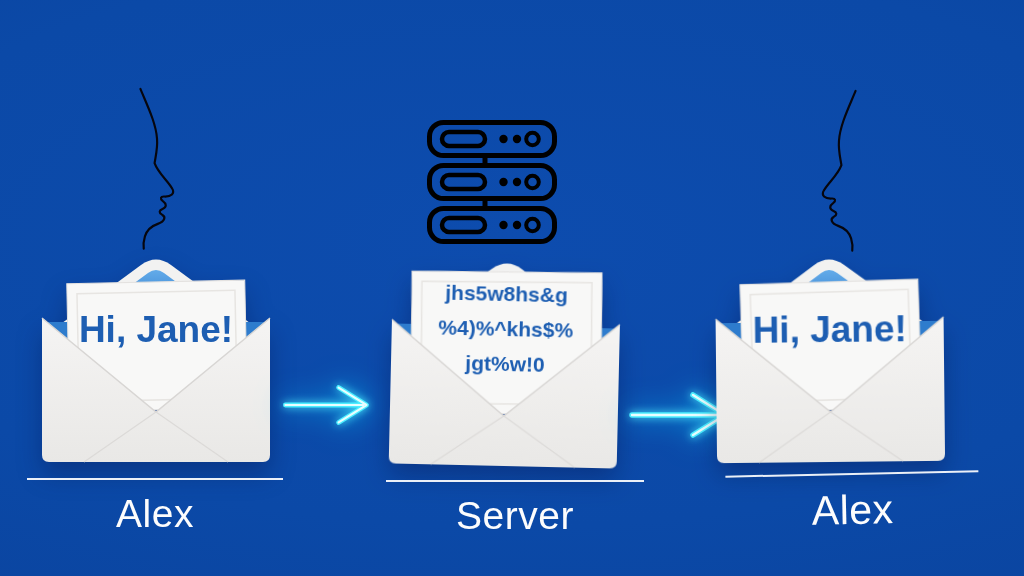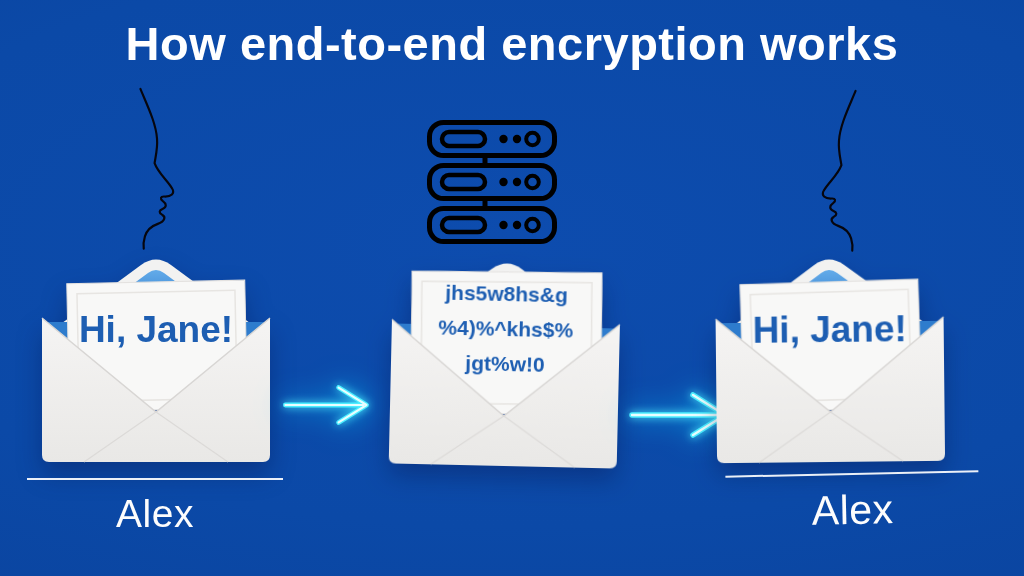--- a/index.html
+++ b/index.html
@@ -57,21 +57,20 @@
   .lg-left{left:27px;top:478px;width:256px;}
   .lg-mid{left:386px;top:480px;width:258px;}
   .lg-right{left:726px;top:473px;width:253px;transform:rotate(-1.2deg);}
   .lg-right .label-name{font-size:41px;}
 </style>
 </head>
 <body>
 
 <div class="canvas">
 
-  <h1 class="title">How end-to-end encryption works</h1>
 
   <svg class="face face-left" viewBox="0 0 90 170">
     <path d="M27,3 C34,20 43,38 44,54 C44.8,64 42.5,72 41.5,79 C45,89 55,97 59.5,105
              C62.5,110 58.5,113.5 51.5,113.2 C47.5,113 46.8,115.4 50,117.8
              C53.8,120.4 54.2,124 49.6,126 C45.8,127.6 45.8,129.8 49.2,131.8
              C53.6,134.2 51.6,138.8 44.8,141.2 C38.4,143.4 33.6,147.6 31.6,154
              C30.4,158 29.8,162.5 30.4,166.5" fill="none" stroke="#06060e" stroke-width="2.2" stroke-linecap="round"></path>
   </svg>
 
   <svg class="server-icon" viewBox="0 0 130 126">
@@ -195,18 +194,22 @@
       <path d="M6,66 L120,160 L234,66" fill="none" stroke="#d8d6d4" stroke-width="1.5"></path>
       <path d="M120,160 L48,210 M120,160 L192,210" fill="none" stroke="#dcdad8" stroke-width="1.2"></path>
     </svg>
     <div class="letter-text msg-plain">Hi, Jane!</div>
   </div>
 
   <div class="label-group lg-left">
     <hr class="label-rule">
     <div class="label-name">Alex</div>
   </div>
+  <div class="label-group lg-mid">
+    <hr class="label-rule">
+    <div class="label-name">Server</div>
+  </div>
   <div class="label-group lg-right">
     <hr class="label-rule">
     <div class="label-name">Alex</div>
   </div>
 
 </div>
 
 </body></html>

